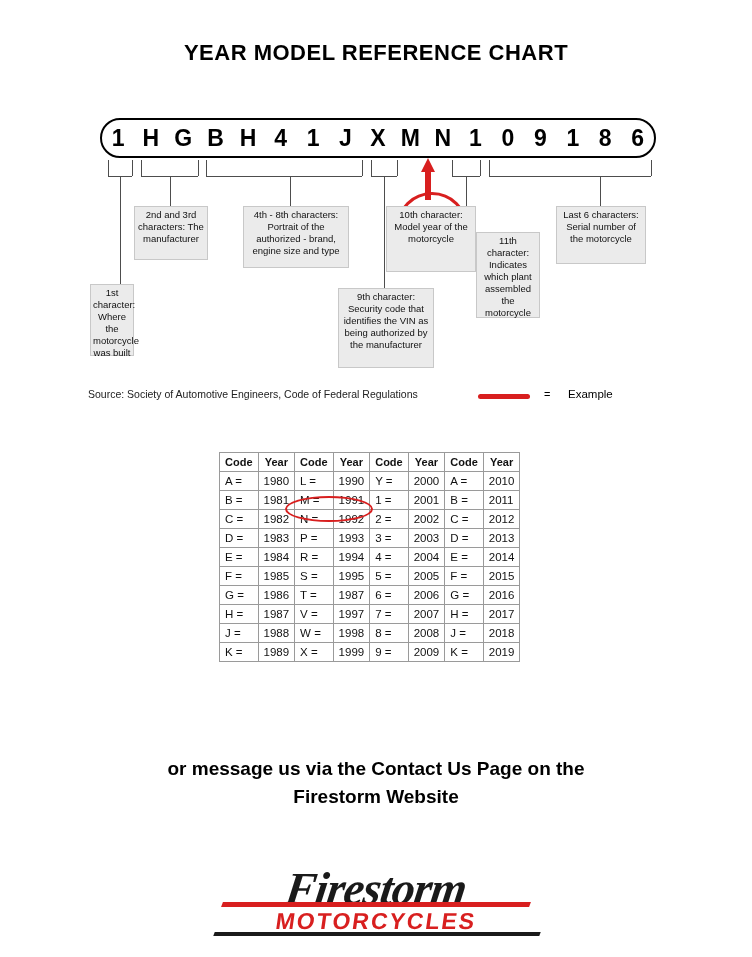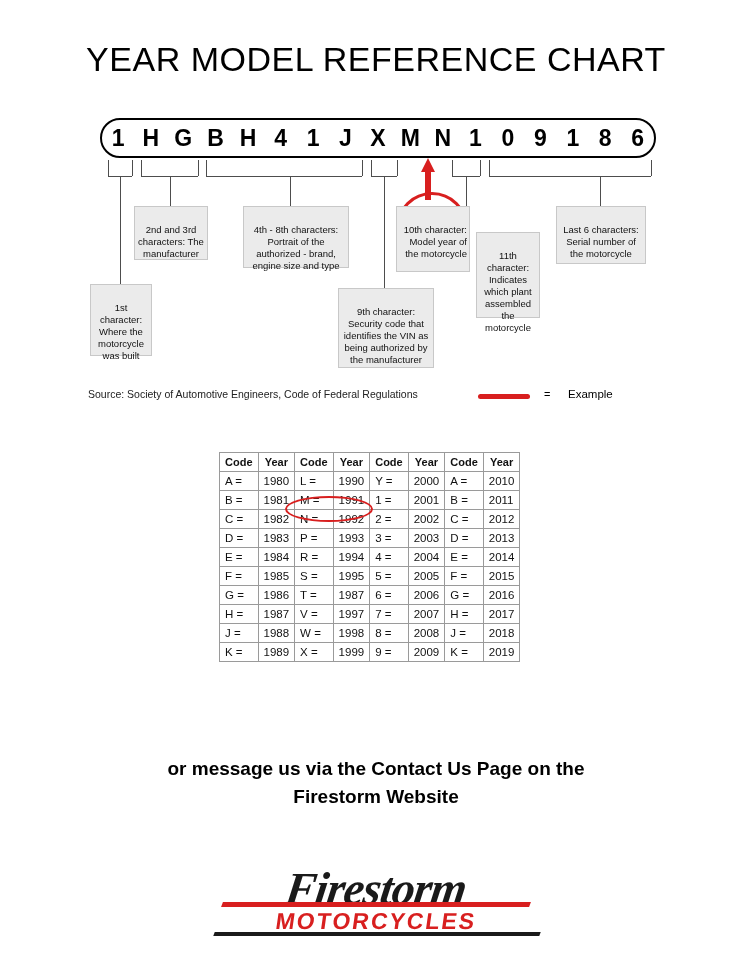--- a/index.html
+++ b/index.html
@@ -16,22 +16,22 @@
     overflow: hidden;
   }
 
   
   #page-title {
     position: absolute;
     top: 40px;
     left: 0;
     width: 752px;
     text-align: center;
-    font-size: 34px;
-    font-weight: normal;
+    font-size: 22px;
+    font-weight: bold;
     letter-spacing: 0.5px;
   }
 
   
   #vin-strip {
     position: absolute;
     top: 118px;
     left: 100px;
     width: 556px;
     height: 40px;
@@ -60,21 +60,21 @@
 
   
   .note {
     position: absolute;
     background: #ebebeb;
     border: 1px solid #c8c8c8;
     box-sizing: border-box;
     font-size: 9.5px;
     line-height: 12px;
     text-align: center;
-    padding: 17px 2px;
+    padding: 2px 2px;
     color: #111;
   }
 
   
   #m-circle {
     position: absolute;
     left: 396px;
     top: 192px;
     width: 72px;
     height: 72px;
@@ -270,29 +270,29 @@
 <div class="rule vline" style="left:489px; top:160px; height:16px;"></div>
 <div class="rule hline" style="left:489px; top:176px; width:162px;"></div>
 <div class="rule vline" style="left:651px; top:160px; height:16px;"></div>
 <div class="rule vline" style="left:600px; top:176px; height:30px;"></div>
 
 <div id="m-circle"></div>
 <svg id="m-arrow" viewBox="0 0 14 42">
   <polygon points="7,0 14,14 10,14 10,42 4,42 4,14 0,14" fill="#d81f1f"></polygon>
 </svg>
 
-<div class="note" style="left:90px; top:284px; width:62px; height:72px;">1st character: Where the motorcycle was built</div>
+<div class="note" style="left:90px; top:284px; width:44px; height:72px;">1st character: Where the motorcycle was built</div>
 
 <div class="note" style="left:134px; top:206px; width:74px; height:54px;">2nd and 3rd characters: The manufacturer</div>
 
 <div class="note" style="left:243px; top:206px; width:106px; height:62px;">4th - 8th characters: Portrait of the authorized - brand, engine size and type</div>
 
 <div class="note" style="left:338px; top:288px; width:96px; height:80px;">9th character: Security code that identifies the VIN as being authorized by the manufacturer</div>
 
-<div class="note" style="left:396px; top:206px; width:74px; height:66px;text-align:right;">10th character: Model year of the motorcycle</div>
+<div class="note" style="left:386px; top:206px; width:90px; height:66px;">10th character: Model year of the motorcycle</div>
 
 <div class="note" style="left:476px; top:206px; width:64px; height:86px;margin-top:26px;">11th character: Indicates which plant assembled the motorcycle</div>
 
 <div class="note" style="left:556px; top:206px; width:90px; height:58px;">Last 6 characters: Serial number of the motorcycle</div>
 
 <div id="source-line">Source:  Society of Automotive Engineers, Code of Federal Regulations</div>
 <div id="example-bar"></div>
 <div id="example-eq">=</div>
 <div id="example-label">Example</div>
 

